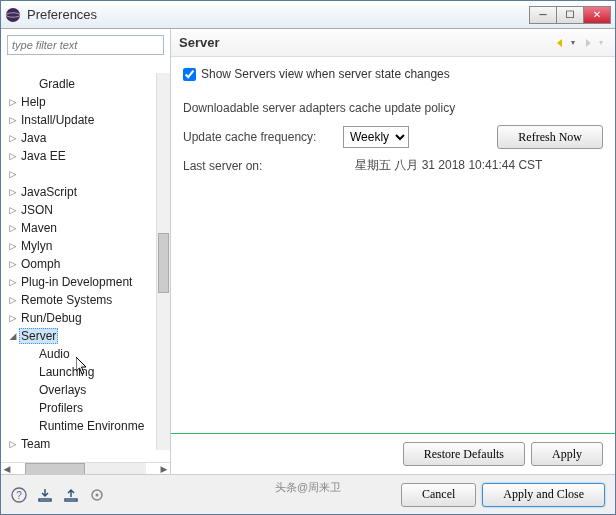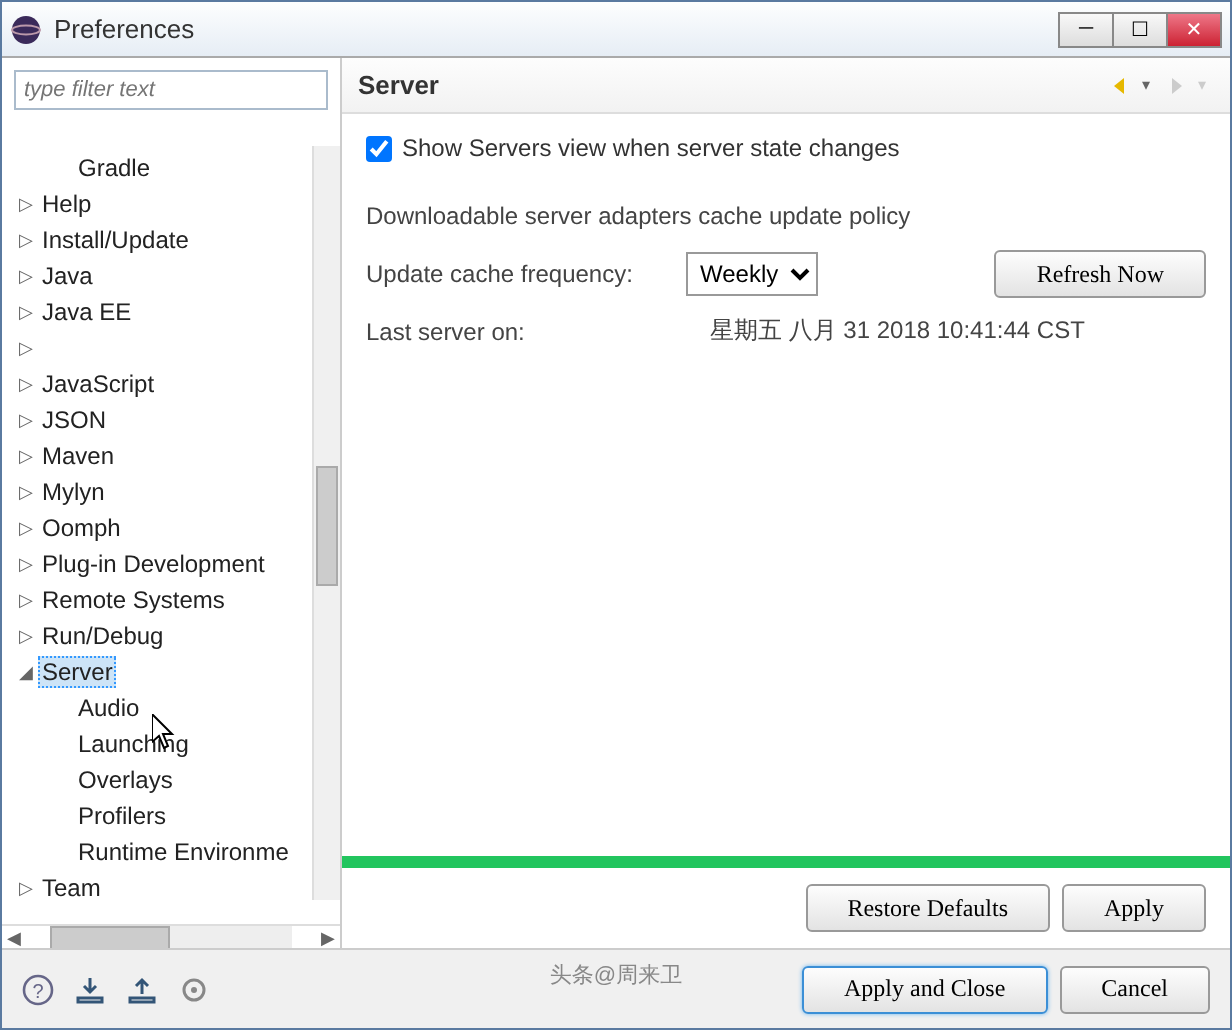--- a/index.html
+++ b/index.html
@@ -32,21 +32,21 @@
 .main-body { flex: 1; padding: 10px 12px; color: #333; }
 .chk-row { display: flex; align-items: center; margin-bottom: 20px; }
 .chk-row input { margin-right: 5px; }
 .group-label { color: #444; margin-bottom: 10px; }
 .row { display: flex; align-items: center; margin-bottom: 8px; }
 .row label { width: 160px; color: #444; }
 .row .val { color: #444; margin-left: 12px; }
 select { height: 22px; border: 1px solid #999; background: #fff; font-size: 12px; padding: 0 2px; }
 .btn { height: 24px; padding: 0 20px; border: 1px solid #999; background: linear-gradient(#fdfdfd,#e3e3e3); font-size: 12px; cursor: default; border-radius: 3px; font-family: Liberation Serif, serif; }
 .btn.primary { border-color: #3b8fd6; box-shadow: 0 0 2px #6bb6f0; }
-.main-footer { padding: 8px 12px; border-top: 6px solid #22c55e; display: flex; justify-content: flex-end; gap: 6px; margin-top: 20px; }
+.main-footer { padding: 8px 12px; border-top: 1px solid #22c55e; display: flex; justify-content: flex-end; gap: 6px; margin-top: 20px; }
 .bottom { height: 40px; border-top: 1px solid #ccc; display: flex; align-items: center; padding: 0 10px; background: #f0f0f0; }
 .bottom-left { display: flex; gap: 10px; align-items: center; }
 .bottom-right { margin-left: auto; display: flex; gap: 6px; }
 .cursor { position: absolute; left: 75px; top: 328px; pointer-events: none; }
 .vscroll { position: absolute; right: 0; top: 0; bottom: 0; width: 14px; background: #f0f0f0; border-left: 1px solid #ddd; }
 .vthumb { position: absolute; left: 1px; right: 1px; top: 160px; height: 60px; background: #ccc; border: 1px solid #aaa; }
 .watermark { position: absolute; bottom: 20px; left: 50%; transform: translateX(-50%); font-size: 11px; color: #888; }
 </style>
 </head>
 <body>
@@ -219,18 +219,18 @@
         </svg>
       <svg width="16" height="16" viewBox="0 0 16 16">
           <path d="M2 12 L14 12 L14 14 L2 14 Z M8 10 L8 3 M5 6 L8 3 L11 6" fill="none" stroke="#357" stroke-width="1.5"></path>
         </svg>
       <svg width="16" height="16" viewBox="0 0 16 16">
           <circle cx="8" cy="8" r="5" fill="none" stroke="#888" stroke-width="1.5"></circle>
           <circle cx="8" cy="8" r="1.5" fill="#888"></circle>
         </svg>
     </div>
     <div class="bottom-right">
+      <button class="btn">Cancel</button>
       <button class="btn primary">Apply and Close</button>
-      <button class="btn">Cancel</button>
     </div>
     <span class="watermark">头条@周来卫</span>
   </div>
 </div>
 
 </body></html>

